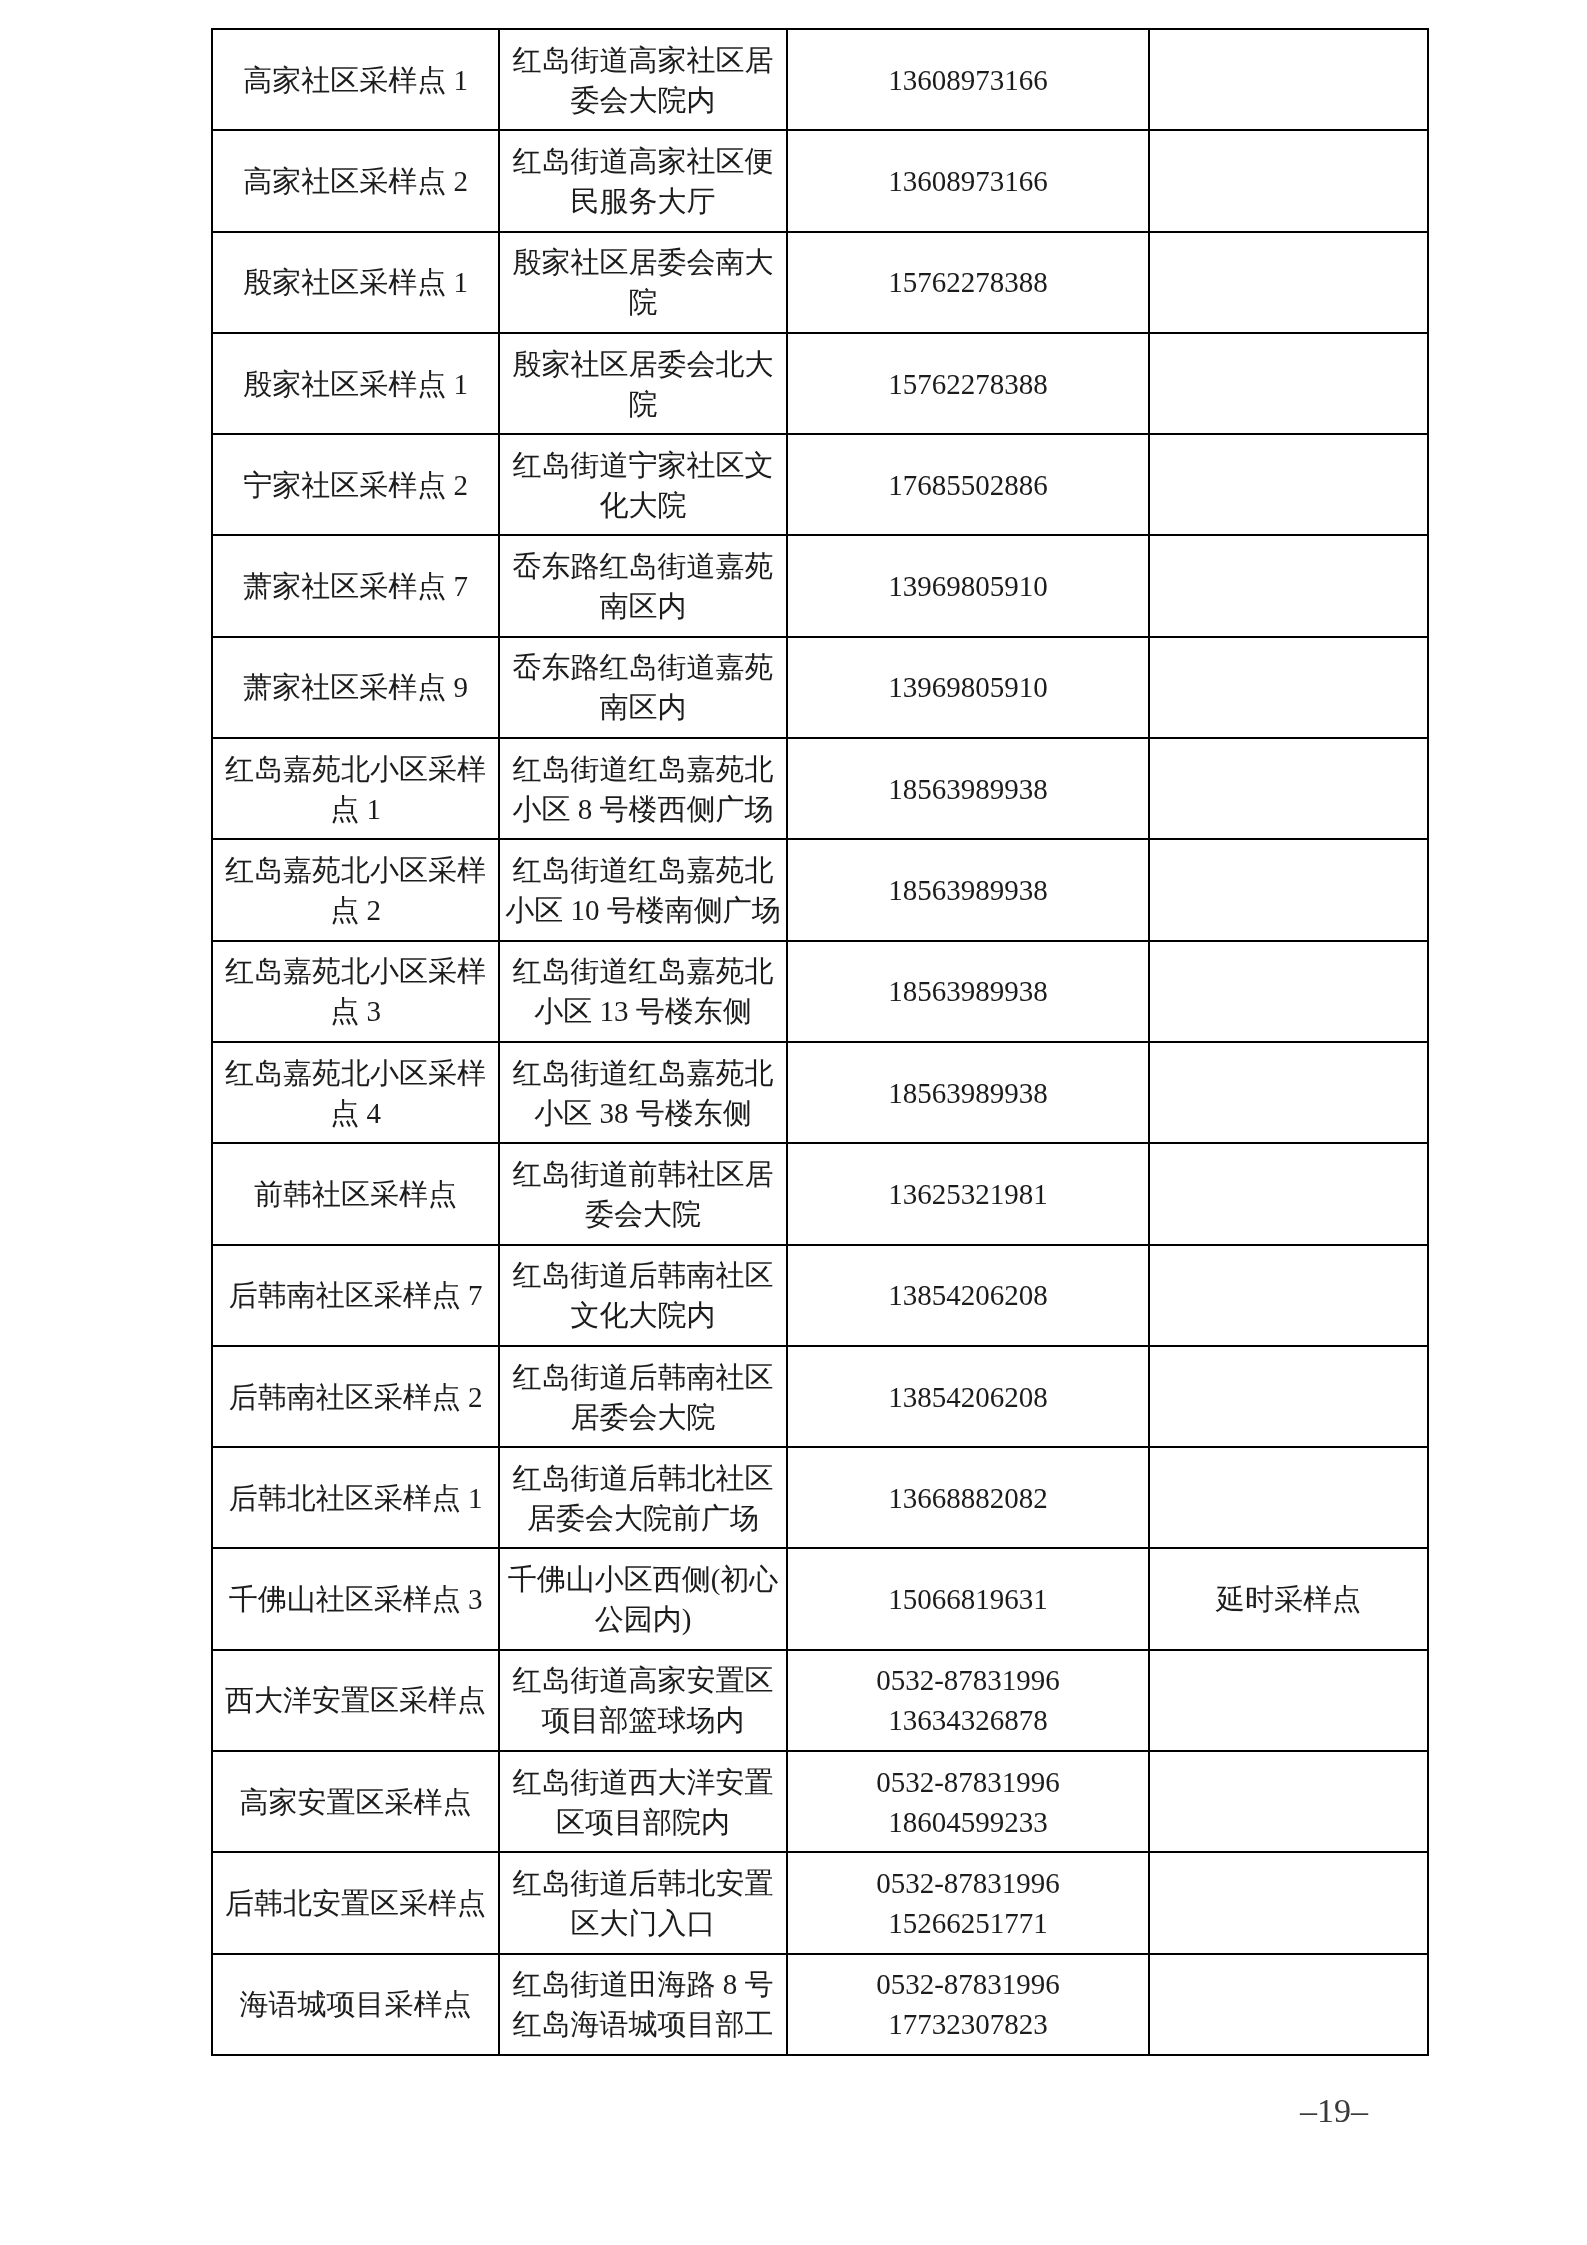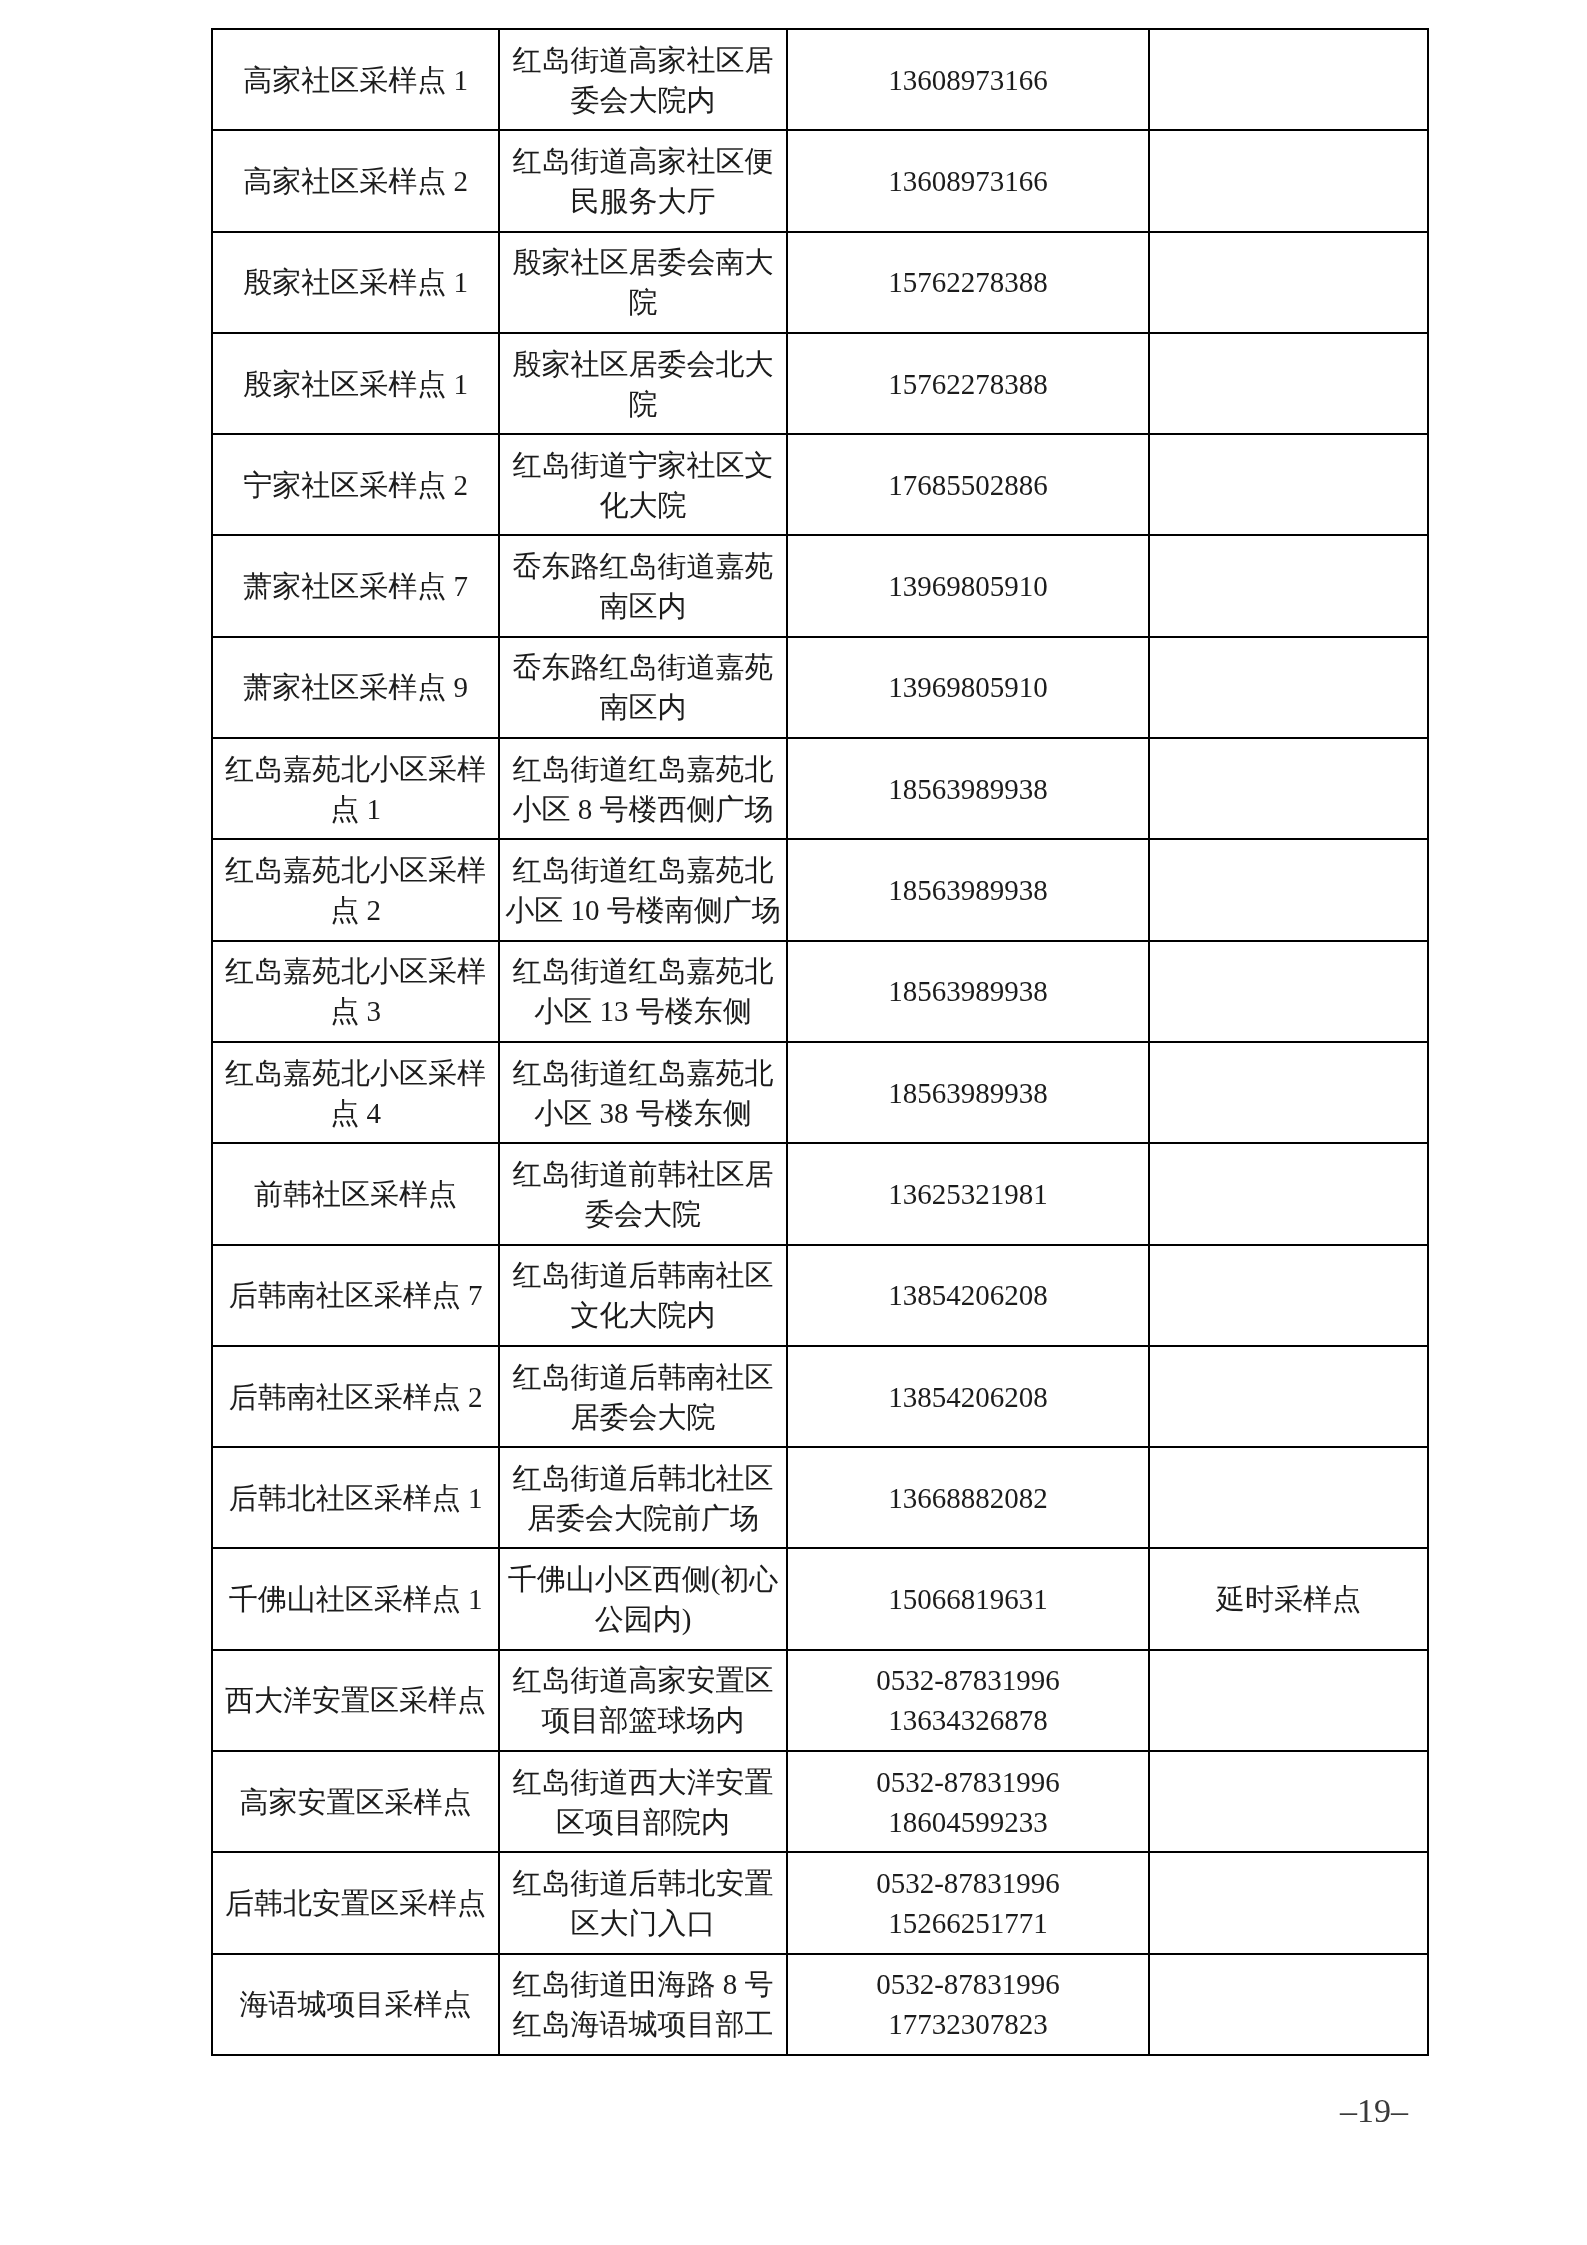--- a/index.html
+++ b/index.html
@@ -30,23 +30,24 @@
     text-align: center;
     vertical-align: middle;
     font-size: 29px;
     line-height: 40px;
     padding: 2px 4px;
     white-space: pre-line;
     color: #1c1c1c;
   }
   .page-number {
     position: absolute;
-    left: 1340px;
+    left: 1279px;
     top: 2092px;
     width: 110px;
+    text-align: center;
     font-size: 34px;
     color: #3a3a3a;
     font-family: "Liberation Serif", "DejaVu Serif", serif;
   }
 </style>
 </head>
 <body>
 
 <div class="page">
 
@@ -161,21 +162,21 @@
           <td></td>
         </tr>
         <tr>
           <td>后韩北社区采样点 1</td>
           <td>红岛街道后韩北社区
 居委会大院前广场</td>
           <td>13668882082</td>
           <td></td>
         </tr>
         <tr>
-          <td>千佛山社区采样点 1</td>
+          <td>千佛山社区采样点 3</td>
           <td>千佛山小区西侧(初心
 公园内)</td>
           <td>15066819631</td>
           <td>延时采样点</td>
         </tr>
         <tr>
           <td>西大洋安置区采样点</td>
           <td>红岛街道高家安置区
 项目部篮球场内</td>
           <td>0532-87831996

